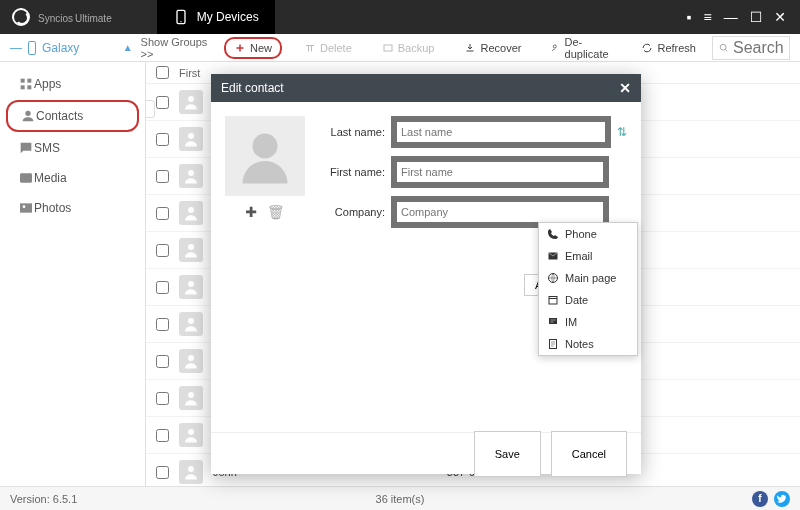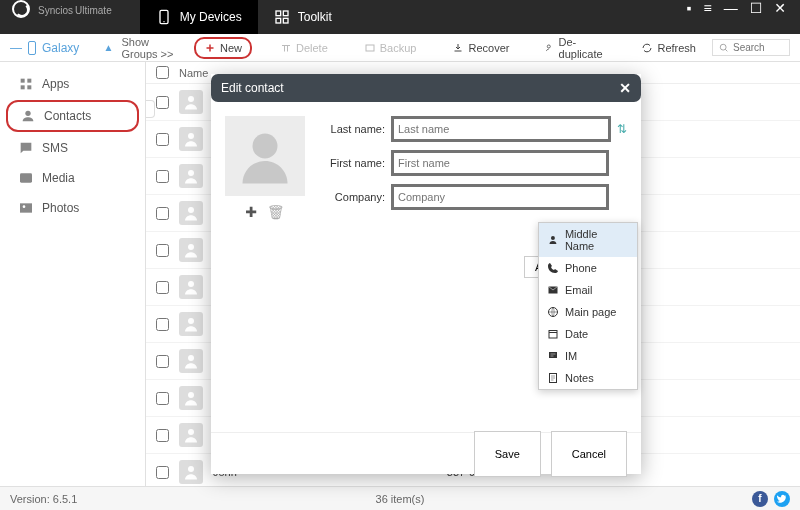--- a/index.html
+++ b/index.html
@@ -1,75 +1,75 @@
 <!DOCTYPE html>
 <html><head>
 <meta charset="utf-8">
 <style>
 * { margin: 0; padding: 0; box-sizing: border-box; font-family: Arial, sans-serif; }
 body { width: 800px; height: 510px; background: #fff; overflow: hidden; position: relative; font-size: 12px; }
 
-.topbar { height: 34px; background: #2a2a2a; display: flex; align-items: flex-start; color: #fff; }
+.topbar { height: 34px; background: #2a2a2a; display: flex; align-items: center; color: #fff; }
 .logo-area { display: flex; align-items: center; padding: 0 12px; gap: 6px; }
 .logo-icon { width: 18px; height: 18px; border: 2px solid #fff; border-radius: 50%; position: relative; }
 .logo-icon::after { content: ''; position: absolute; width: 10px; height: 10px; border: 2px solid #fff; border-radius: 50%; border-top-color: transparent; border-left-color: transparent; top: 1px; left: 1px; }
 .brand-name { font-size: 14px; font-weight: 400; }
 .brand-name span { font-size: 10px; color: #aaa; margin-left: 2px; }
-.nav-tabs { display: flex; height: 100%; margin-left: 16px; }
+.nav-tabs { display: flex; height: 100%; margin-left: 33px; }
 .nav-tab { display: flex; align-items: center; gap: 8px; padding: 0 16px; cursor: pointer; font-size: 12px; color: #fff; }
 .nav-tab.active { background: #000; }
 .nav-tab svg { width: 16px; height: 16px; fill: #fff; }
 .win-controls { margin-left: auto; display: flex; gap: 12px; padding: 0 14px; color: #fff; }
 .win-controls span { cursor: pointer; font-size: 14px; display: inline-flex; align-items: center; }
 
 .device-bar { height: 28px; border-bottom: 1px solid #e0e0e0; display: flex; align-items: center; padding: 0 10px; gap: 8px; }
 .device-chip { display: flex; align-items: center; gap: 6px; color: #5aa3dc; font-size: 12px; }
 .device-phone-icon { width: 8px; height: 14px; border: 1.5px solid #5aa3dc; border-radius: 2px; }
 .chevron-up { color: #5aa3dc; font-size: 10px; margin-left: auto; }
 .device-col { width: 146px; display: flex; align-items: center; }
 .show-groups { color: #666; font-size: 11px; }
 .highlight { border: 2px solid #cc3333; border-radius: 10px; }
 
-.toolbar { display: flex; align-items: center; gap: 20px; margin-left: 6px; }
+.toolbar { display: flex; align-items: center; gap: 14px; margin-left: 6px; }
 .tool-btn { display: flex; align-items: center; gap: 4px; color: #444; font-size: 11px; cursor: pointer; padding: 3px 8px; }
 .tool-btn.disabled { color: #bbb; }
 .tool-btn svg { width: 12px; height: 12px; }
 .search-box { margin-left: auto; border: 1px solid #ddd; padding: 2px 6px; display: flex; align-items: center; gap: 4px; width: 80px; }
-.search-box input { border: none; outline: none; width: 50px; font-size: 10px; }
+.search-box input { border: none; outline: none; width: 50px; font-size: 16px; }
 
 .main { display: flex; height: calc(100% - 62px - 24px); }
 .sidebar { width: 146px; border-right: 1px solid #e0e0e0; padding-top: 6px; }
-.side-item { display: flex; align-items: center; gap: 8px; padding: 6px 12px; color: #555; font-size: 12px; cursor: pointer; margin: 2px 6px; }
+.side-item { display: flex; align-items: center; gap: 0; padding: 6px 12px; color: #555; font-size: 12px; cursor: pointer; margin: 2px 6px; }
 .side-item svg { width: 16px; height: 16px; fill: #888; }
 .side-item.highlight { border-radius: 12px; }
 
 .content { flex: 1; position: relative; overflow: hidden; }
 .list-header { display: flex; align-items: center; padding: 4px 10px; border-bottom: 1px solid #eee; font-size: 11px; color: #666; }
 .list-header input[type=checkbox] { margin-right: 10px; }
 .contact-row { display: flex; align-items: center; padding: 6px 10px; border-bottom: 1px solid #f2f2f2; gap: 10px; }
 .contact-row input[type=checkbox] { }
 .avatar { width: 24px; height: 24px; background: #ddd; border-radius: 3px; display: flex; align-items: center; justify-content: center; }
 .avatar svg { width: 18px; height: 18px; fill: #fff; }
 .contact-name { color: #444; font-size: 11px; }
 .contact-phone { color: #444; font-size: 11px; margin-left: 200px; }
 .handle-thingy { position:absolute; left:-1px; top:38px; width:10px; height:18px; border:1px solid #ddd; border-left:none; border-radius: 0 4px 4px 0; background:#fff;}
 
 .modal { position: absolute; left: 211px; top: 74px; width: 430px; height: 400px; background: #fff; box-shadow: 0 4px 20px rgba(0,0,0,0.3); z-index: 10; }
-.modal-header { height: 28px; background: #404850; color: #fff; display: flex; align-items: center; padding: 0 10px; font-size: 12px; border-radius: 7px; }
+.modal-header { height: 28px; background: #404850; color: #fff; display: flex; align-items: center; padding: 0 10px; font-size: 12px; }
 .modal-close { margin-left: auto; cursor: pointer; font-size: 14px; font-weight: bold; color: #fff; }
 .modal-body { padding: 14px; display: flex; gap: 16px; }
 .avatar-box { width: 80px; }
 .avatar-large { width: 80px; height: 80px; background: #ececec; display: flex; align-items: center; justify-content: center; }
 .avatar-large svg { width: 60px; height: 60px; fill: #c8c8c8; }
 .avatar-tools { display: flex; justify-content: center; gap: 10px; margin-top: 8px; }
 .avatar-tools span { cursor: pointer; color: #555; font-size: 14px; }
 .form-fields { flex: 1; }
 .field-row { display: flex; align-items: center; gap: 6px; margin-bottom: 8px; }
 .field-row label { width: 64px; text-align: right; font-size: 11px; color: #333; }
-.field-row input { flex: 1; border: 3px solid #737373; padding: 4px; font-size: 11px; }
+.field-row input { flex: 1; border: 6px solid #737373; padding: 4px; font-size: 11px; }
 .swap-icon { color: #4aa; font-size: 12px; cursor: pointer; }
 .add-more { margin-top: 20px; margin-left: 70px; display: inline-block; border: 1px solid #ccc; padding: 4px 10px; font-size: 11px; cursor: pointer; background: #fff; }
 .modal-footer { position: absolute; bottom: 0; left: 0; right: 0; height: 42px; display: flex; justify-content: flex-end; align-items: center; gap: 10px; padding: 0 14px; border-top: 1px solid #eee; }
 .modal-footer button { padding: 16px 20px; border: 1px solid #ccc; background: #fff; cursor: pointer; font-size: 11px; }
 
 .dropdown { position: absolute; left: 538px; top: 222px; width: 100px; background: #fff; border: 1px solid #ccc; box-shadow: 0 2px 8px rgba(0,0,0,0.2); z-index: 20; }
 .dd-item { display: flex; align-items: center; gap: 6px; padding: 5px 8px; font-size: 11px; color: #333; cursor: pointer; }
 .dd-item.selected { background: #e0ecf7; }
 .dd-item svg { width: 12px; height: 12px; fill: #333; }
 
@@ -91,29 +91,20 @@
     </div>
   </div>
   <div class="nav-tabs">
     <div class="nav-tab active">
       <svg viewBox="0 0 24 24">
           <rect x="6" y="2" width="12" height="20" rx="2" fill="none" stroke="#fff" stroke-width="2"></rect>
           <circle cx="12" cy="19" r="1"></circle>
         </svg>
       <span>My Devices</span>
     </div>
-    <div class="nav-tab">
-      <svg viewBox="0 0 24 24">
-          <rect x="3" y="3" width="7" height="7" fill="none" stroke="#fff" stroke-width="2"></rect>
-          <rect x="14" y="3" width="7" height="7" fill="none" stroke="#fff" stroke-width="2"></rect>
-          <rect x="3" y="14" width="7" height="7" fill="none" stroke="#fff" stroke-width="2"></rect>
-          <rect x="14" y="14" width="7" height="7" fill="none" stroke="#fff" stroke-width="2"></rect>
-        </svg>
-      <span>Toolkit</span>
-    </div>
   </div>
   <div class="win-controls">
     <span>▪</span>
     <span>≡</span>
     <span>—</span>
     <span>☐</span>
     <span>✕</span>
   </div>
 </div>
 
@@ -211,21 +202,21 @@
           <circle cx="9" cy="10" r="2" fill="#fff"></circle>
         </svg>
       <span>Photos</span>
     </div>
   </div>
 
   <div class="content">
     <div class="handle-thingy"></div>
     <div class="list-header">
       <input type="checkbox" style="">
-      <span>Name</span>
+      <span>First</span>
     </div>
     <div id="contact-list">
         <div class="contact-row">
           <input type="checkbox" style="">
           <div class="avatar">
             <svg viewBox="0 0 24 24">
               <circle cx="12" cy="8" r="4"></circle>
               <path d="M4 22c0-4 4-7 8-7s8 3 8 7"></path>
             </svg>
           </div>
@@ -375,27 +366,20 @@
       </div>
     </div>
   </div>
   <div class="modal-footer">
     <button>Save</button>
     <button>Cancel</button>
   </div>
 </div>
 
 <div class="dropdown">
-  <div class="dd-item selected">
-      <svg viewBox="0 0 24 24">
-        <circle cx="12" cy="8" r="4"></circle>
-        <path d="M5 20c0-4 3-6 7-6s7 2 7 6"></path>
-      </svg>
-      <span>Middle Name</span>
-    </div>
   <div class="dd-item">
       <svg viewBox="0 0 24 24">
         <path d="M6 2l4 6-2 2c1 3 3 5 6 6l2-2 6 4c-1 3-3 4-6 4C8 22 2 16 2 8c0-3 1-5 4-6z"></path>
       </svg>
       <span>Phone</span>
     </div>
   <div class="dd-item">
       <svg viewBox="0 0 24 24">
         <rect x="3" y="5" width="18" height="14"></rect>
         <path d="M3 5l9 7 9-7" stroke="#fff" fill="none"></path>

